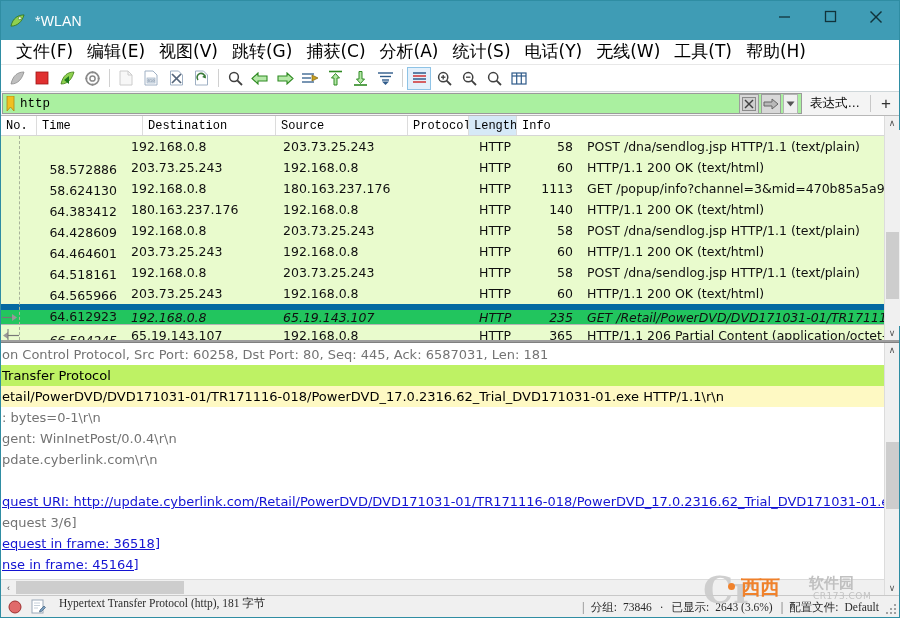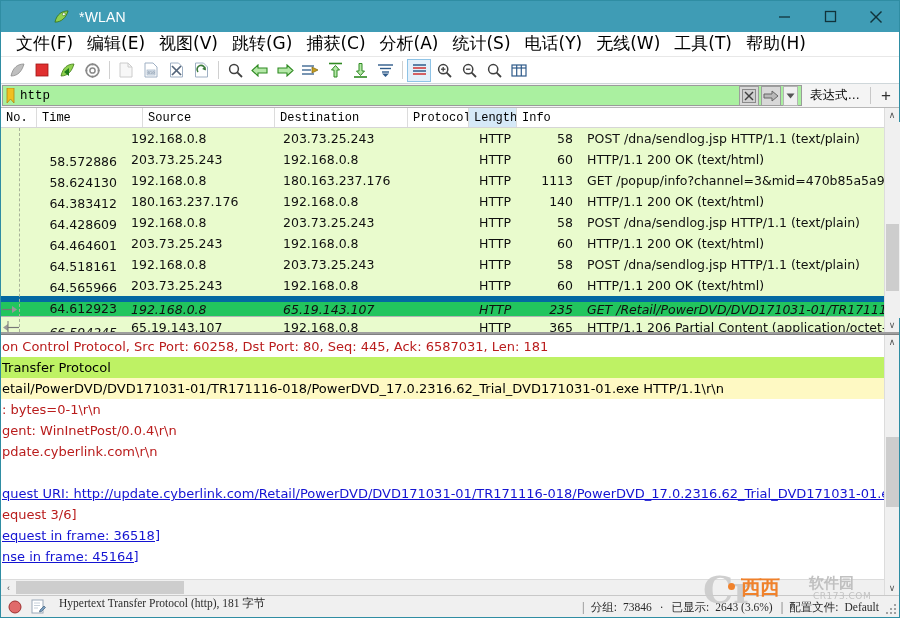--- a/index.html
+++ b/index.html
@@ -13,25 +13,24 @@
   #app {
     width: 900px; height: 618px;
     position: relative;
     display: flex; flex-direction: column;
     border: 1px solid #2f8da3;
     background: #ffffff;
   }
 
   
   .titlebar {
-    height: 31px; min-height: 31px;
+    height: 39px; min-height: 31px;
     background: #3f9cb5;
     display: flex; align-items: center;
     position: relative;
-    padding-left: 44px;
   }
   .title-icon {
     width: 16px; height: 16px;
     margin-left: 9px; margin-right: 9px;
     position: relative;
   }
   .leaf {
     position: absolute; left: 0; top: 1px;
     width: 15px; height: 14px;
   }
@@ -218,21 +217,21 @@
     overflow: hidden;
     display: flex; flex-direction: column;
     border-top: 1px solid #808080;
   }
   .detail-rows { flex: 1; overflow: hidden; padding-top: 1px;}
   .drow {
     height: 21px;
     display: flex; align-items: center;
     font-family: "DejaVu Sans", sans-serif;
     font-size: 13px;
-    color: #b91c1c;
+    color: #737373;
     white-space: nowrap;
     padding-left: 1px;
   }
   .drow.sel-dark  { background: #bef264; color: #000; }
   .drow.sel-light { background: #fef9c3; color: #000; }
   .drow.link { color: #1414d2; text-decoration: underline; }
   .drow.blank { height: 21px; }
 
   
   .vscroll {
@@ -554,22 +553,22 @@
     </div>
     <div class="expr-btn">表达式…</div>
     <div class="fb-sep"></div>
     <div class="plus-btn">+</div>
   </div>
 
   <div class="packet-pane">
     <div class="col-head">
       <div class="ch" style="width:36px">No.</div>
       <div class="ch" style="width:106px">Time</div>
+      <div class="ch" style="width:133px">Destination</div>
       <div class="ch" style="width:132px">Source</div>
-      <div class="ch" style="width:133px">Destination</div>
       <div class="ch" style="width:61px">Protocol</div>
       <div class="ch hl" style="width:48px">Length</div>
       <div class="ch" style="flex:1">Info</div>
     </div>
     <div class="list-body">
       <div class="colsep" style="left:18px"></div>
       <div id="rows-host">
           <div class="prow">
             <div class="arrow-cell"></div>
             <div class="pc num"></div>

